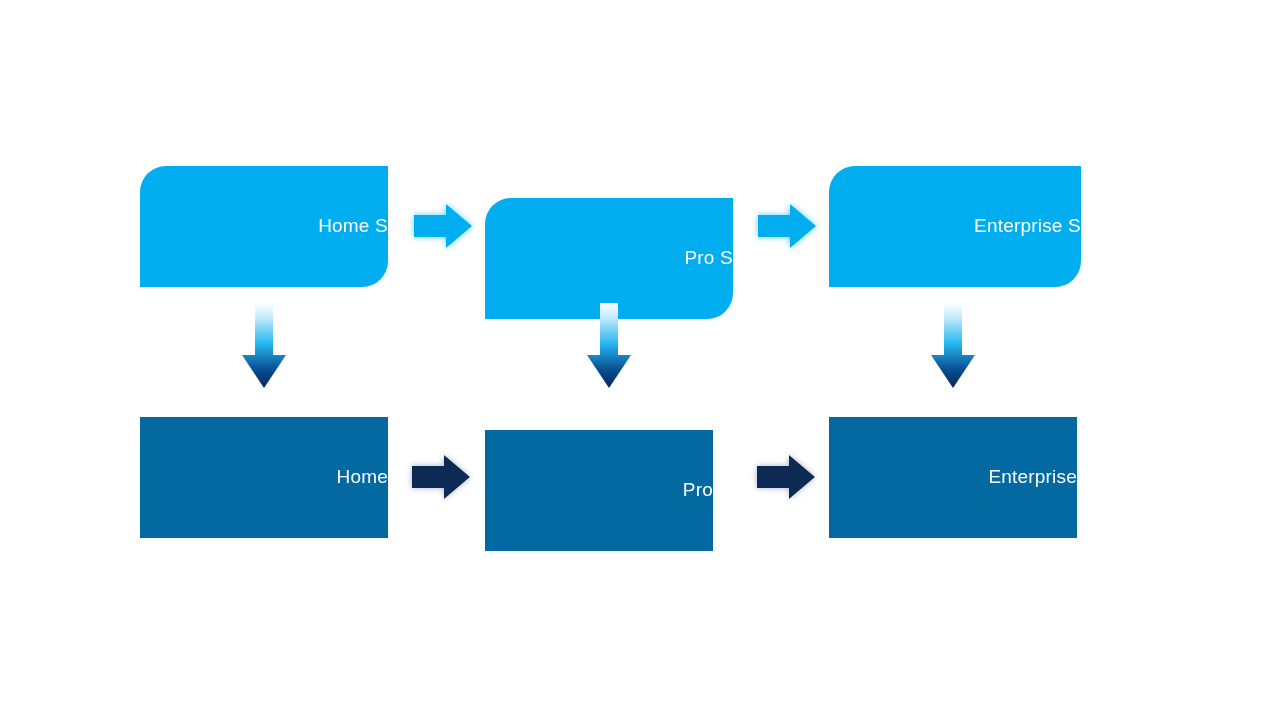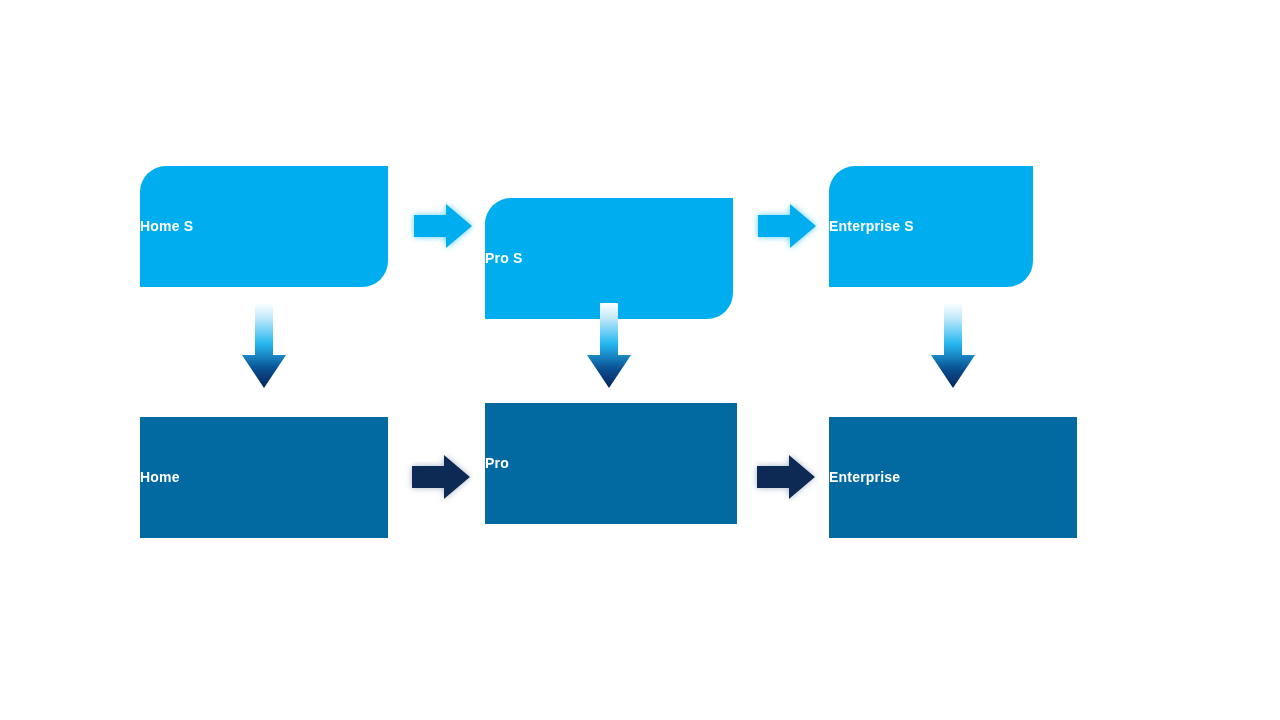--- a/index.html
+++ b/index.html
@@ -19,25 +19,25 @@
     width: 1280px;
     height: 720px;
     background: #ffffff;
   }
 
   
   .box {
     position: absolute;
     display: flex;
     align-items: center;
-    justify-content: flex-start;
+    justify-content: flex-end;
     box-sizing: border-box;
     color: #ffffff;
-    font-size: 14px;
-    font-weight: 700;
+    font-size: 19px;
+    font-weight: 400;
     letter-spacing: 0.2px;
     line-height: 1;
     user-select: none;
   }
 
   .box.tier-top {
     background: #00aeef;
     
     border-radius: 26px 0 26px 0;
   }
@@ -75,21 +75,21 @@
 <div id="canvas">
 
   <div class="box tier-top" style="left:140px; top:166px; width:248px; height:121px;">
     <span class="box-label">Home S</span>
   </div>
 
   <div class="box tier-top" style="left:485px; top:166px; width:248px; height:121px;margin-top:32px;">
     <span class="box-label">Pro S</span>
   </div>
 
-  <div class="box tier-top" style="left:829px; top:166px; width:204px; height:121px;">
+  <div class="box tier-top" style="left:829px; top:166px; width:252px; height:121px;">
     <span class="box-label">Enterprise S</span>
   </div>
 
   <div class="h-arrow" style="left:408px; top:198px;">
     <svg viewBox="0 0 70 56" xmlns="http://www.w3.org/2000/svg">
       <defs>
         <filter id="glowCyan" x="-60%" y="-60%" width="220%" height="220%">
           <feDropShadow dx="0" dy="0" stdDeviation="3.2" flood-color="#53cdf7" flood-opacity="0.95"></feDropShadow>
         </filter>
       </defs>
@@ -150,21 +150,21 @@
         </linearGradient>
       </defs>
       <polygon points="22,0 40,0 40,52 53,52 31,85 9,52 22,52" fill="url(#vgrad3)"></polygon>
     </svg>
   </div>
 
   <div class="box tier-bottom" style="left:140px; top:417px; width:248px; height:121px;">
     <span class="box-label">Home</span>
   </div>
 
-  <div class="box tier-bottom" style="left:485px; top:403px; width:252px; height:121px;">
+  <div class="box tier-bottom" style="left:485px; top:430px; width:228px; height:121px;">
     <span class="box-label">Pro</span>
   </div>
 
   <div class="box tier-bottom" style="left:829px; top:417px; width:248px; height:121px;">
     <span class="box-label">Enterprise</span>
   </div>
 
   <div class="h-arrow" style="left:404px; top:449px;">
     <svg viewBox="0 0 70 56" xmlns="http://www.w3.org/2000/svg">
       <defs>

